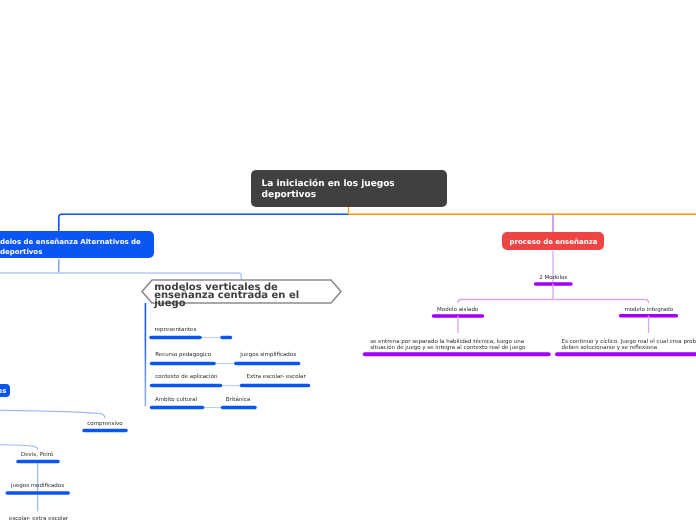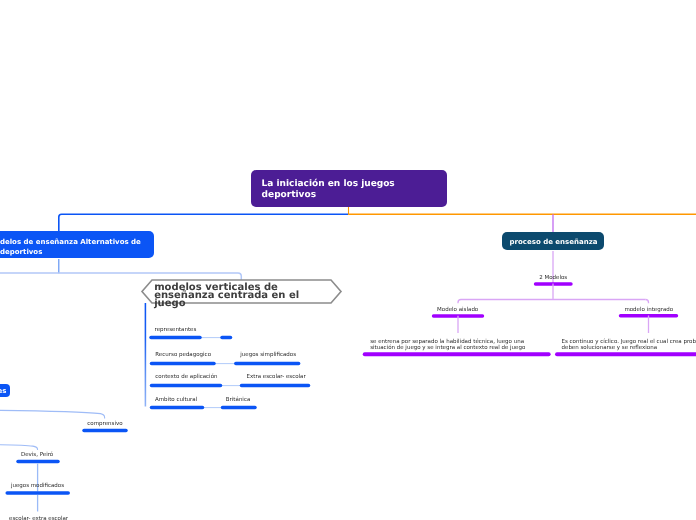--- a/index.html
+++ b/index.html
@@ -10,28 +10,28 @@
        text-rendering:geometricPrecision;
        position:relative;}
   #canvas{position:absolute;left:0;top:0;width:696px;height:520px;
           will-change:transform;transform:translateZ(0);}
   svg.lines{position:absolute;left:0;top:0;width:696px;height:520px;}
   .node{position:absolute;box-sizing:border-box;}
 
   
   .boxnode{border-radius:5px;color:#fff;font-weight:bold;line-height:11px;}
 
-  .n-title{left:251px;top:170px;width:196px;height:37px;background:#4c1d95;
+  .n-title{left:251px;top:170px;width:196px;height:37px;background:#404040;
            font-size:9px;padding:0;}
   .n-title span{position:absolute;left:10.6px;top:8.7px;width:180px;}
   .n-left{left:-30px;top:231px;width:184px;height:27px;background:#0B55F5;
           font-size:7px;padding:0;}
   .n-left .ln1{position:absolute;left:18.2px;top:6px;white-space:nowrap;}
   .n-left .ln2{position:absolute;left:30px;top:16px;white-space:nowrap;}
-  .n-proc{left:502px;top:231.5px;width:102px;height:18.5px;background:#0c4a6e;
+  .n-proc{left:502px;top:231.5px;width:102px;height:18.5px;background:#ef4444;
           font-size:7px;padding:0;}
   .n-proc span{position:absolute;left:7.6px;top:5.3px;white-space:nowrap;}
 
   .n-cut{left:-40px;top:383.5px;width:50px;height:13px;background:#0B55F5;
          font-size:7px;padding:0;border-radius:4px;}
   .n-cut span{position:absolute;right:3.5px;top:2.8px;white-space:nowrap;}
   .hexlabel{position:absolute;left:154.2px;top:284.4px;width:172px;font-size:10px;
             font-weight:bold;color:#3d3d3d;line-height:7.8px;}
 
   

